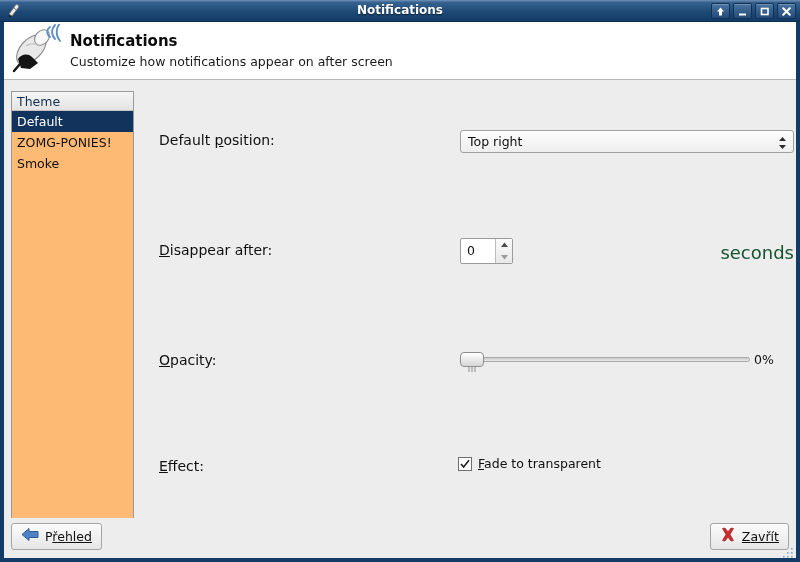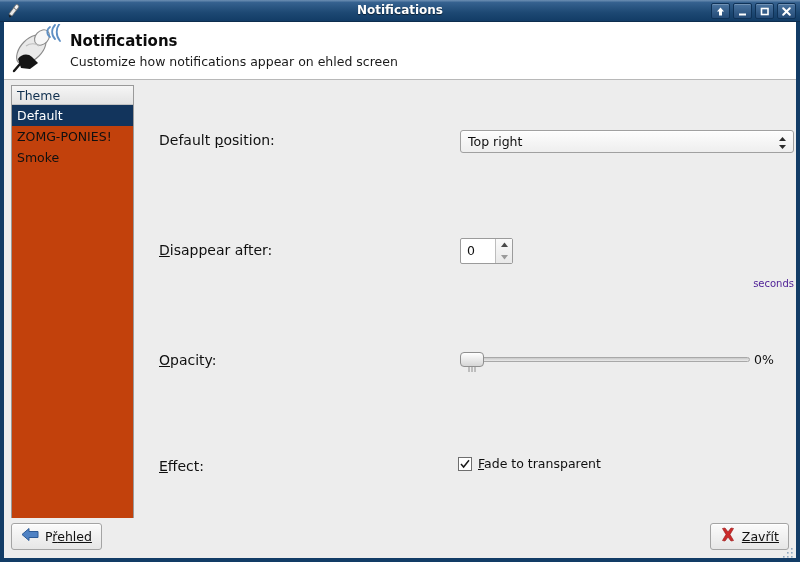--- a/index.html
+++ b/index.html
@@ -102,24 +102,24 @@
     left: 4px; top: 80px;
     width: 792px;
     height: 478px;
     background: #ededed;
     box-sizing: border-box;
   }
 
   
   .theme-list {
     position: absolute;
-    left: 7px; top: 5px;
+    left: 7px; top: 11px;
     width: 123px;
     height: 458px;
-    background: #c2410c;
+    background: #fdba74;
     border: 1px solid #9a9a9a;
     box-sizing: border-box;
     overflow: hidden;
   }
   .theme-header {
     height: 19px;
     line-height: 19px;
     padding-left: 5px;
     font-size: 12.5px;
     color: #11304f;
@@ -204,23 +204,22 @@
     right: 0; top: 0;
     width: 17px; height: 24px;
     border-left: 1px solid #bdbdbd;
     background: linear-gradient(to bottom, #fafafa, #e9e9e9);
     box-sizing: border-box;
   }
   .spin-btns svg { display:block; margin: 0 auto; }
   .unit {
     position: absolute;
     right: 2px;
-    font-size: 10px;
-    color: #4c1d95;
-    margin-top: 36px;
+    font-size: 18px;
+    color: #14532d;
   }
 
   
   .slider-wrap {
     position: absolute;
     left: 312px; top: 0;
     width: 294px; height: 18px;
   }
   .slider-track {
     position: absolute;
@@ -360,21 +359,21 @@
         <path d="M8 35 C11 30 18 29 22 33 L28 39 L20 45 L11 44 Z" fill="#151515"></path>
         <path d="M10 40 L4 47" stroke="#151515" stroke-width="2.4" stroke-linecap="round"></path>
         <g fill="none" stroke="#5d8fc4" stroke-width="1.8" stroke-linecap="round">
           <path d="M40 13 A6 6 0 0 1 40 3"></path>
           <path d="M45 15 A10 10 0 0 1 45 1"></path>
           <path d="M50 17 A14 14 0 0 1 50 -1"></path>
         </g>
       </svg>
     </span>
     <div class="header-title">Notifications</div>
-    <div class="header-sub">Customize how notifications appear on ehled screen</div>
+    <div class="header-sub">Customize how notifications appear on after screen</div>
   </div>
 
   <div class="body">
 
     <div class="theme-list">
       <div class="theme-header">Theme</div>
       <div class="theme-item selected">
         <span>Default</span>
       </div>
       <div class="theme-item">

